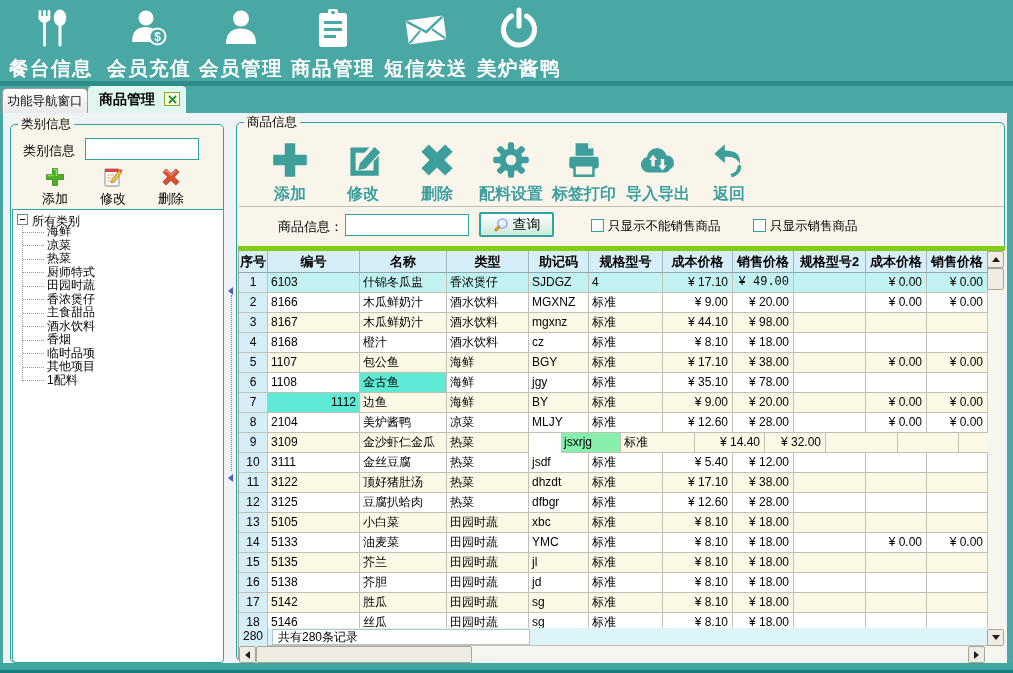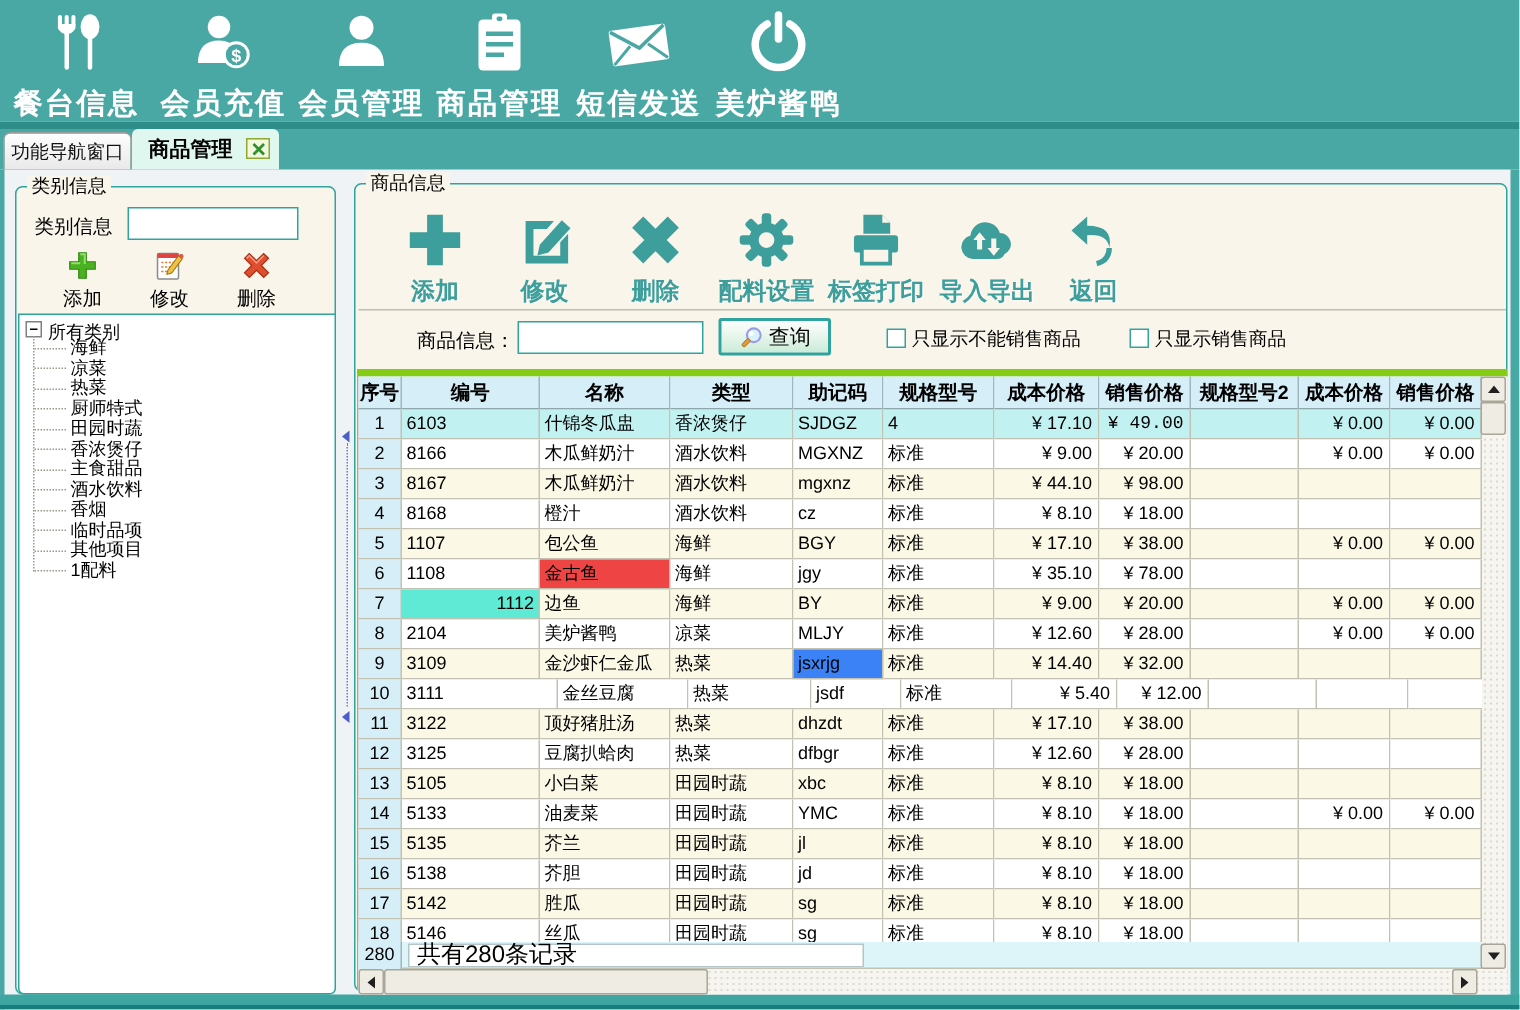--- a/index.html
+++ b/index.html
@@ -107,21 +107,21 @@
   .td {
     height:20px; border-right:1px solid #C2C2B4; border-bottom:1px solid #C2C2B4;
     font-size:12px; color:#000; line-height:19px; white-space:nowrap; overflow:hidden; padding:0 3px;
   }
   .td.num { text-align:right; padding-right:4px; }
   .td.ctr { text-align:center; padding:0; }
 
   
   .status-row { left:0; top:377px; width:749px; height:18px; background:#DDF5F8; border-bottom:1px solid #C2C2B4; }
   .status-count { position:absolute; left:0; top:0; width:29px; height:18px; background:#D6EEF8; border-right:1px solid #9FB6BC; font-size:12px; text-align:center; line-height:17px; }
-  .status-box { position:absolute; left:33px; top:1px; width:304px; height:16px; background:#fff; border:1px solid #B5C4C8; font-size:16px; line-height:14px; padding-left:5px; }
+  .status-box { position:absolute; left:33px; top:1px; width:258px; height:16px; background:#fff; border:1px solid #B5C4C8; font-size:12px; line-height:14px; padding-left:5px; }
 
   
   .sb-track { background:#F6F5EF; background-image:radial-gradient(#DCD9CC 22%, transparent 25%); background-size:4px 4px; }
   .sb-btn { position:absolute; width:17px; height:17px; background:#EFECE3; border:1px solid #A9A598; border-radius:2px; display:flex; align-items:center; justify-content:center; cursor:pointer; }
   .sb-thumb { position:absolute; background:#EFECE3; border:1px solid #A9A598; border-radius:2px; cursor:pointer; }
   .arr { width:0; height:0; }
   .arr-up    { border-left:4px solid transparent; border-right:4px solid transparent; border-bottom:5px solid #202020; }
   .arr-down  { border-left:4px solid transparent; border-right:4px solid transparent; border-top:5px solid #202020; }
   .arr-left  { border-top:4px solid transparent; border-bottom:4px solid transparent; border-right:5px solid #202020; }
   .arr-right { border-top:4px solid transparent; border-bottom:4px solid transparent; border-left:5px solid #202020; }
@@ -449,21 +449,21 @@
           <div class="td" style="width: 74px; background: rgb(251, 248, 230);">标准</div>
           <div class="td num" style="width: 70px; background: rgb(251, 248, 230);">¥ 17.10</div>
           <div class="td num" style="width: 61px; background: rgb(251, 248, 230);">¥ 38.00</div>
           <div class="td" style="width: 72px; background: rgb(251, 248, 230);"></div>
           <div class="td num" style="width: 61px; background: rgb(251, 248, 230);">¥ 0.00</div>
           <div class="td num" style="width: 61px; background: rgb(251, 248, 230);">¥ 0.00</div>
         </div>
         <div class="tr" style="top: 100px;">
           <div class="td ctr" style="width: 29px; background: rgb(214, 238, 248);">6</div>
           <div class="td" style="width: 92px; background: rgb(255, 255, 255);">1108</div>
-          <div class="td" style="width: 87px; background: #ef4444;">金古鱼</div>
+          <div class="td" style="width: 87px; background: #5eead4;">金古鱼</div>
           <div class="td" style="width: 82px; background: rgb(255, 255, 255);">海鲜</div>
           <div class="td" style="width: 60px; background: rgb(255, 255, 255);">jgy</div>
           <div class="td" style="width: 74px; background: rgb(255, 255, 255);">标准</div>
           <div class="td num" style="width: 70px; background: rgb(255, 255, 255);">¥ 35.10</div>
           <div class="td num" style="width: 61px; background: rgb(255, 255, 255);">¥ 78.00</div>
           <div class="td" style="width: 72px; background: rgb(255, 255, 255);"></div>
           <div class="td num" style="width: 61px; background: rgb(255, 255, 255);"></div>
           <div class="td num" style="width: 61px; background: rgb(255, 255, 255);"></div>
         </div>
         <div class="tr" style="top: 120px;">
@@ -490,31 +490,31 @@
           <div class="td num" style="width: 61px; background: rgb(255, 255, 255);">¥ 28.00</div>
           <div class="td" style="width: 72px; background: rgb(255, 255, 255);"></div>
           <div class="td num" style="width: 61px; background: rgb(255, 255, 255);">¥ 0.00</div>
           <div class="td num" style="width: 61px; background: rgb(255, 255, 255);">¥ 0.00</div>
         </div>
         <div class="tr" style="top: 160px;">
           <div class="td ctr" style="width: 29px; background: rgb(214, 238, 248);">9</div>
           <div class="td" style="width: 92px; background: rgb(251, 248, 230);">3109</div>
           <div class="td" style="width: 87px; background: rgb(251, 248, 230);">金沙虾仁金瓜</div>
           <div class="td" style="width: 82px; background: rgb(251, 248, 230);">热菜</div>
-          <div class="td" style="width: 60px; background: #3b82f6;">jsxrjg</div>
+          <div class="td" style="width: 60px; background: #86efac; margin-left: 32px;">jsxrjg</div>
           <div class="td" style="width: 74px; background: rgb(251, 248, 230);">标准</div>
           <div class="td num" style="width: 70px; background: rgb(251, 248, 230);">¥ 14.40</div>
           <div class="td num" style="width: 61px; background: rgb(251, 248, 230);">¥ 32.00</div>
           <div class="td" style="width: 72px; background: rgb(251, 248, 230);"></div>
           <div class="td num" style="width: 61px; background: rgb(251, 248, 230);"></div>
           <div class="td num" style="width: 61px; background: rgb(251, 248, 230);"></div>
         </div>
         <div class="tr" style="top: 180px;">
           <div class="td ctr" style="width: 29px; background: rgb(214, 238, 248);">10</div>
-          <div class="td" style="width: 104px; background: rgb(255, 255, 255);">3111</div>
+          <div class="td" style="width: 92px; background: rgb(255, 255, 255);">3111</div>
           <div class="td" style="width: 87px; background: rgb(255, 255, 255);">金丝豆腐</div>
           <div class="td" style="width: 82px; background: rgb(255, 255, 255);">热菜</div>
           <div class="td" style="width: 60px; background: rgb(255, 255, 255);">jsdf</div>
           <div class="td" style="width: 74px; background: rgb(255, 255, 255);">标准</div>
           <div class="td num" style="width: 70px; background: rgb(255, 255, 255);">¥ 5.40</div>
           <div class="td num" style="width: 61px; background: rgb(255, 255, 255);">¥ 12.00</div>
           <div class="td" style="width: 72px; background: rgb(255, 255, 255);"></div>
           <div class="td num" style="width: 61px; background: rgb(255, 255, 255);"></div>
           <div class="td num" style="width: 61px; background: rgb(255, 255, 255);"></div>
         </div>

